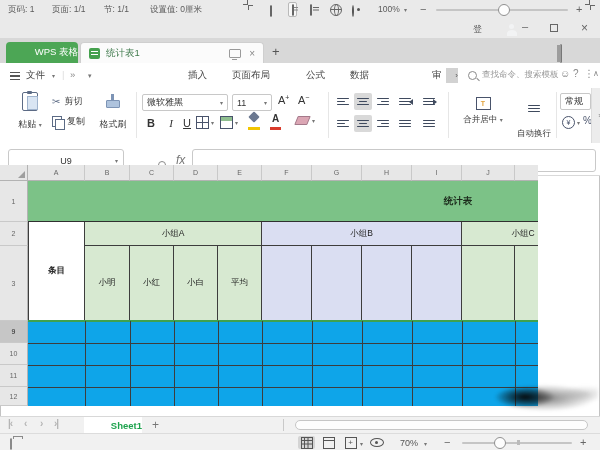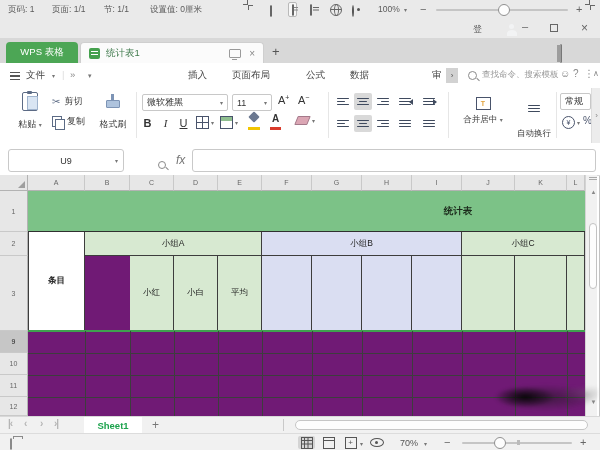--- a/index.html
+++ b/index.html
@@ -1,20 +1,20 @@
 <!DOCTYPE html>
 <html><head>
 <meta charset="utf-8">
 <style>
   html,body{margin:0;padding:0;background:#fff}
   .app{position:relative;width:600px;height:450px;overflow:hidden;background:#fff;
        font-family:"Liberation Sans",sans-serif;color:#333;box-shadow:inset 0 0 0 1px #c3c3c3}
   .abs{position:absolute;box-sizing:border-box}
   .flexc{display:flex;align-items:center}
-  .ctr{display:flex;align-items:center;justify-content:center}
+  .ctr{display:flex;align-items:center;justify-content:flex-end}
 
   
   .topzone{position:absolute;left:0;top:0;width:600px;height:38px;background:#eaeaea}
   .topbar{position:absolute;left:0;top:0;width:600px;height:19px;font-size:8.5px;color:#5b5b5b}
   .topbar span.lbl{position:absolute;top:4px}
   .tb-ic{position:absolute;top:4px;color:#6a6a6a}
   .slider-track{position:absolute;height:2px;background:#c5c5c5;border-radius:1px}
   .slider-knob{position:absolute;width:10px;height:10px;border-radius:50%;background:#fdfdfd;border:1px solid #909090}
   .pm{font-size:11px;color:#666}
 
@@ -82,21 +82,21 @@
   .i-coin{width:11px;height:11px;border:1px solid #49536b;border-radius:50%;font-size:7px;color:#49536b;display:flex;align-items:center;justify-content:center}
   .expander{position:absolute;left:591px;top:0;width:9px;height:55px;background:#ececec;border-left:1px solid #ddd;color:#888;font-size:8px}
 
   
   .fbar{position:absolute;left:0;top:144px;width:600px;height:31px;background:#fff;border-bottom:1px solid #d9d9d9}
   .namebox{position:absolute;left:8px;top:5px;width:114px;height:21px;border:1px solid #c9c9c9;border-radius:3px;background:#fff;font-size:9px;color:#333}
   .finput{position:absolute;left:192px;top:5px;width:402px;height:21px;border:1px solid #c9c9c9;border-radius:3px;background:#fff}
   .fx{font-style:italic;font-size:12px;color:#777}
 
   
-  .sheet{position:absolute;left:0;top:175px;width:597px;height:241px;background:#701a75;overflow:hidden}
+  .sheet{position:absolute;left:0;top:165px;width:538px;height:241px;background:#0ea5e9;overflow:hidden}
   .corner{position:absolute;left:0;top:0;width:28px;height:16px;background:#e7e7e7;border-right:1px solid #b3b3b3;border-bottom:1px solid #b3b3b3;box-sizing:border-box}
   .corner::after{content:"";position:absolute;right:2px;bottom:2px;width:0;height:0;border-left:7px solid transparent;border-bottom:7px solid #9f9f9f}
   .chdr{position:absolute;top:0;height:16px;background:#e7e7e7;border-right:1px solid #c9c9c9;border-bottom:1px solid #b3b3b3;
         display:flex;align-items:center;justify-content:center;font-size:7px;color:#666;box-sizing:border-box}
   .rhdr{position:absolute;left:0;width:28px;background:#e7e7e7;border-right:1px solid #b3b3b3;border-bottom:1px solid #c9c9c9;
         display:flex;align-items:center;justify-content:center;font-size:7px;color:#666;box-sizing:border-box}
   .rhdr.sel{background:#c6c6c6;color:#222}
   .cell{position:absolute;box-sizing:border-box;border-right:1px solid #3d3d3d;border-bottom:1px solid #3d3d3d;
         display:flex;align-items:center;justify-content:center;font-size:8.5px;color:#222}
   .gl{background:#d7e9d1}.lv{background:#dadef2}
@@ -412,20 +412,21 @@
     <div class="banner">
       <span>统计表</span>
     </div>
 
     <div class="cell" style="left:28px;top:57px;width:57px;height:99px;border-left:1px solid #3d3d3d;background:#fff;font-weight:bold">条目</div>
 
     <div class="cell gl" style="left:85px;top:57px;width:177px;height:24px">小组A</div>
     <div class="cell lv" style="left:262px;top:57px;width:200px;height:24px">小组B</div>
     <div class="cell gl" style="left:462px;top:57px;width:123px;height:24px">小组C</div>
 
+    <div class="cell gl" style="left:85px;top:81px;width:45px;height:75px">小明</div>
     <div class="cell gl" style="left:130px;top:81px;width:44px;height:75px">小红</div>
     <div class="cell gl" style="left:174px;top:81px;width:44px;height:75px">小白</div>
     <div class="cell gl" style="left:218px;top:81px;width:44px;height:75px">平均</div>
     <div class="cell lv" style="left:262px;top:81px;width:50px;height:75px"></div>
     <div class="cell lv" style="left:312px;top:81px;width:50px;height:75px"></div>
     <div class="cell lv" style="left:362px;top:81px;width:50px;height:75px"></div>
     <div class="cell lv" style="left:412px;top:81px;width:50px;height:75px"></div>
     <div class="cell gl" style="left:462px;top:81px;width:53px;height:75px"></div>
     <div class="cell gl" style="left:515px;top:81px;width:52px;height:75px"></div>
     <div class="cell gl" style="left:567px;top:81px;width:18px;height:75px"></div>

